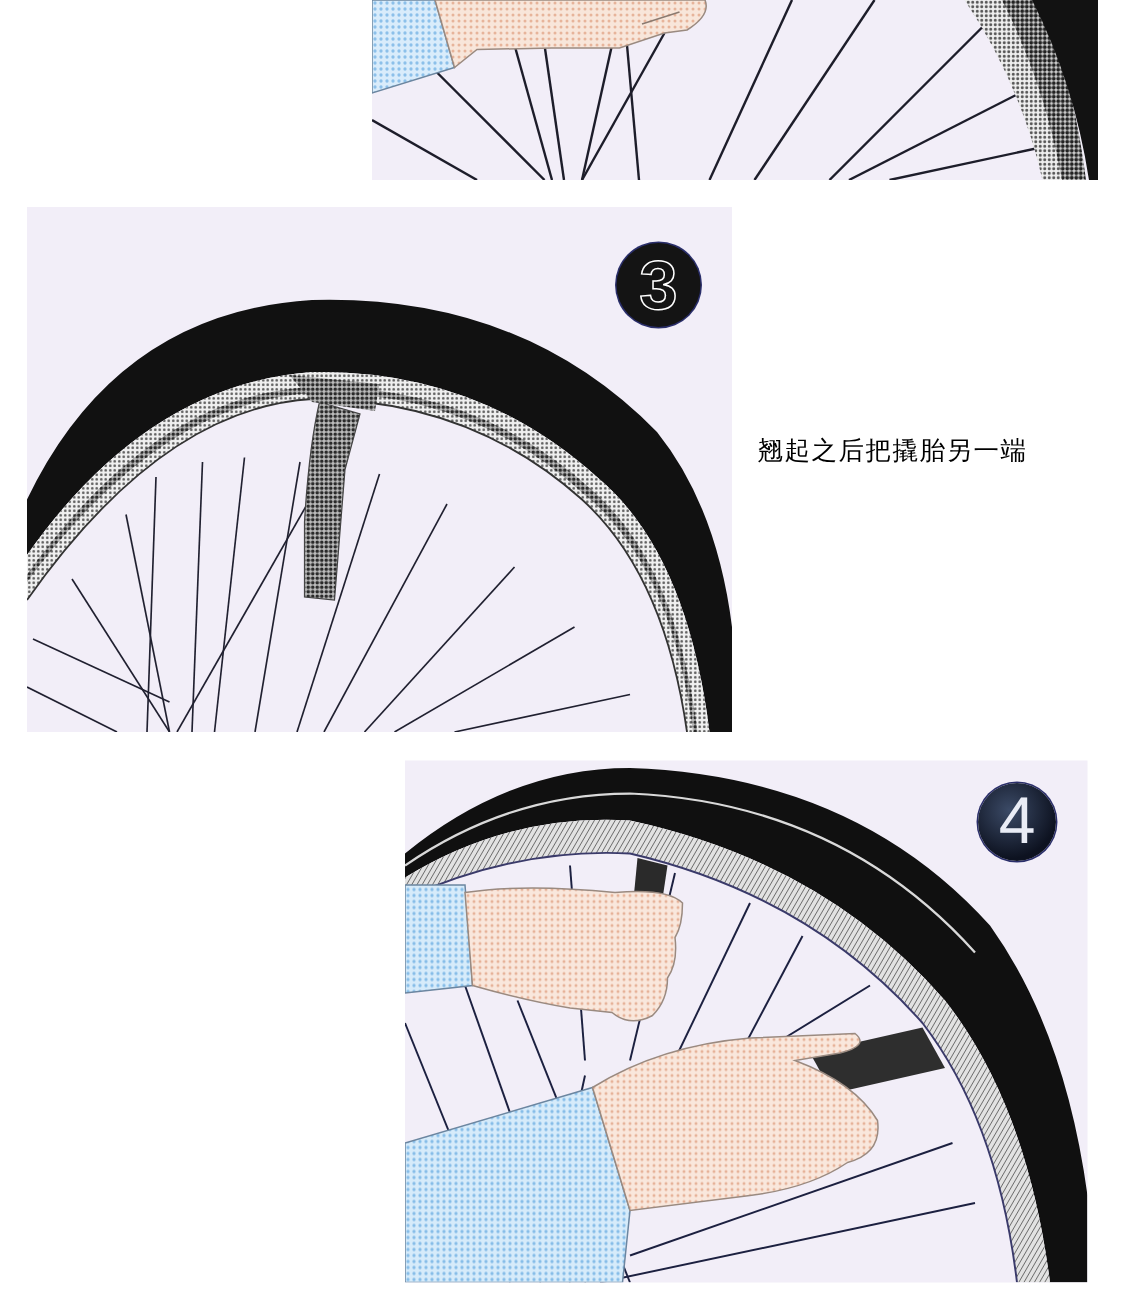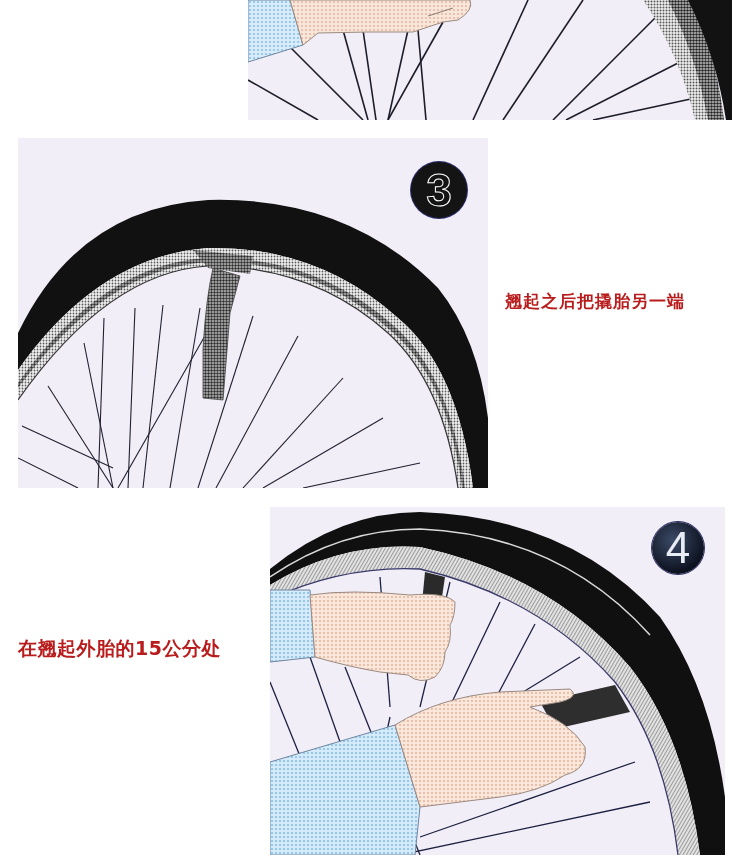--- a/index.html
+++ b/index.html
@@ -30,21 +30,21 @@
   #badge-3 { left: 393px; top: 24px; }
   #badge-4 {
     left: 382px; top: 15px; width: 52px; height: 52px; line-height: 52px;
     background: radial-gradient(circle at 40% 35%, #3b4a66, #0d1220 70%);
     font-size: 44px;
   }
   #badge-4 span { color: #e9ecf5; -webkit-text-stroke: 0; font-weight: normal; }
 
   .caption {
     position: absolute;
-    color: #b91c1c; font-weight: bold;
+    color: #000000; font-weight: normal;
     font-family: "DejaVu Sans", sans-serif;
     letter-spacing: 1px;
   }
   .caption div { white-space: nowrap; }
   #caption-3 { left: 505px; top: 290px; font-size: 17px; line-height: 22px; }
   #caption-4 { left: 18px; top: 636px; font-size: 19px; line-height: 24px; letter-spacing: 0.5px; }
 </style>
 </head>
 <body>
 
@@ -191,14 +191,13 @@
 
     <path d="M0 255 L125 218 L150 300 L145 348 L0 348 Z" fill="url(#p4blue)" stroke="#6c86a0" stroke-width="1"></path>
     <path d="M125 218 Q170 190 230 185 L300 182 Q310 190 290 195 L260 200 Q300 215 315 240 Q318 262 295 268 Q270 285 230 290 L150 300 Z" fill="url(#p4skin)" stroke="#9a8a80" stroke-width="1"></path>
   </svg>
   <div class="step-badge" id="badge-4">
     <span>4</span>
   </div>
 </div>
 
 <div class="caption" id="caption-4">
-  <div>在翘起外胎的15公分处</div>
 </div>
 
 </body></html>

